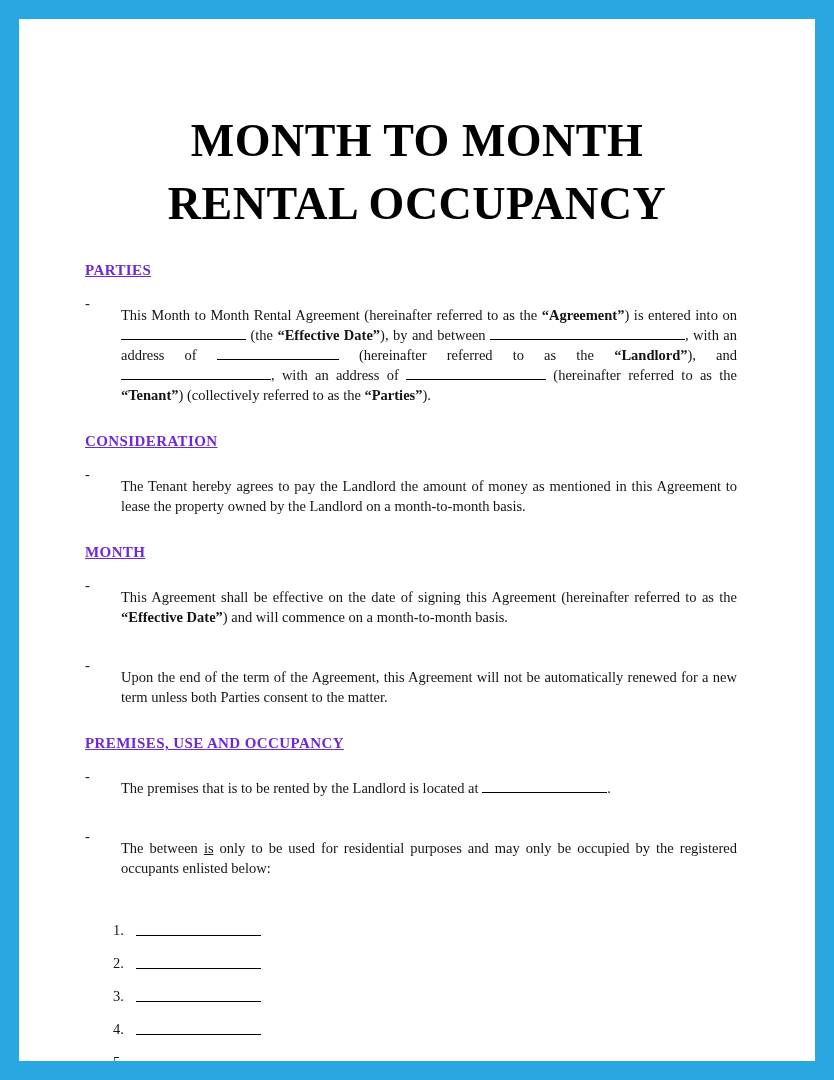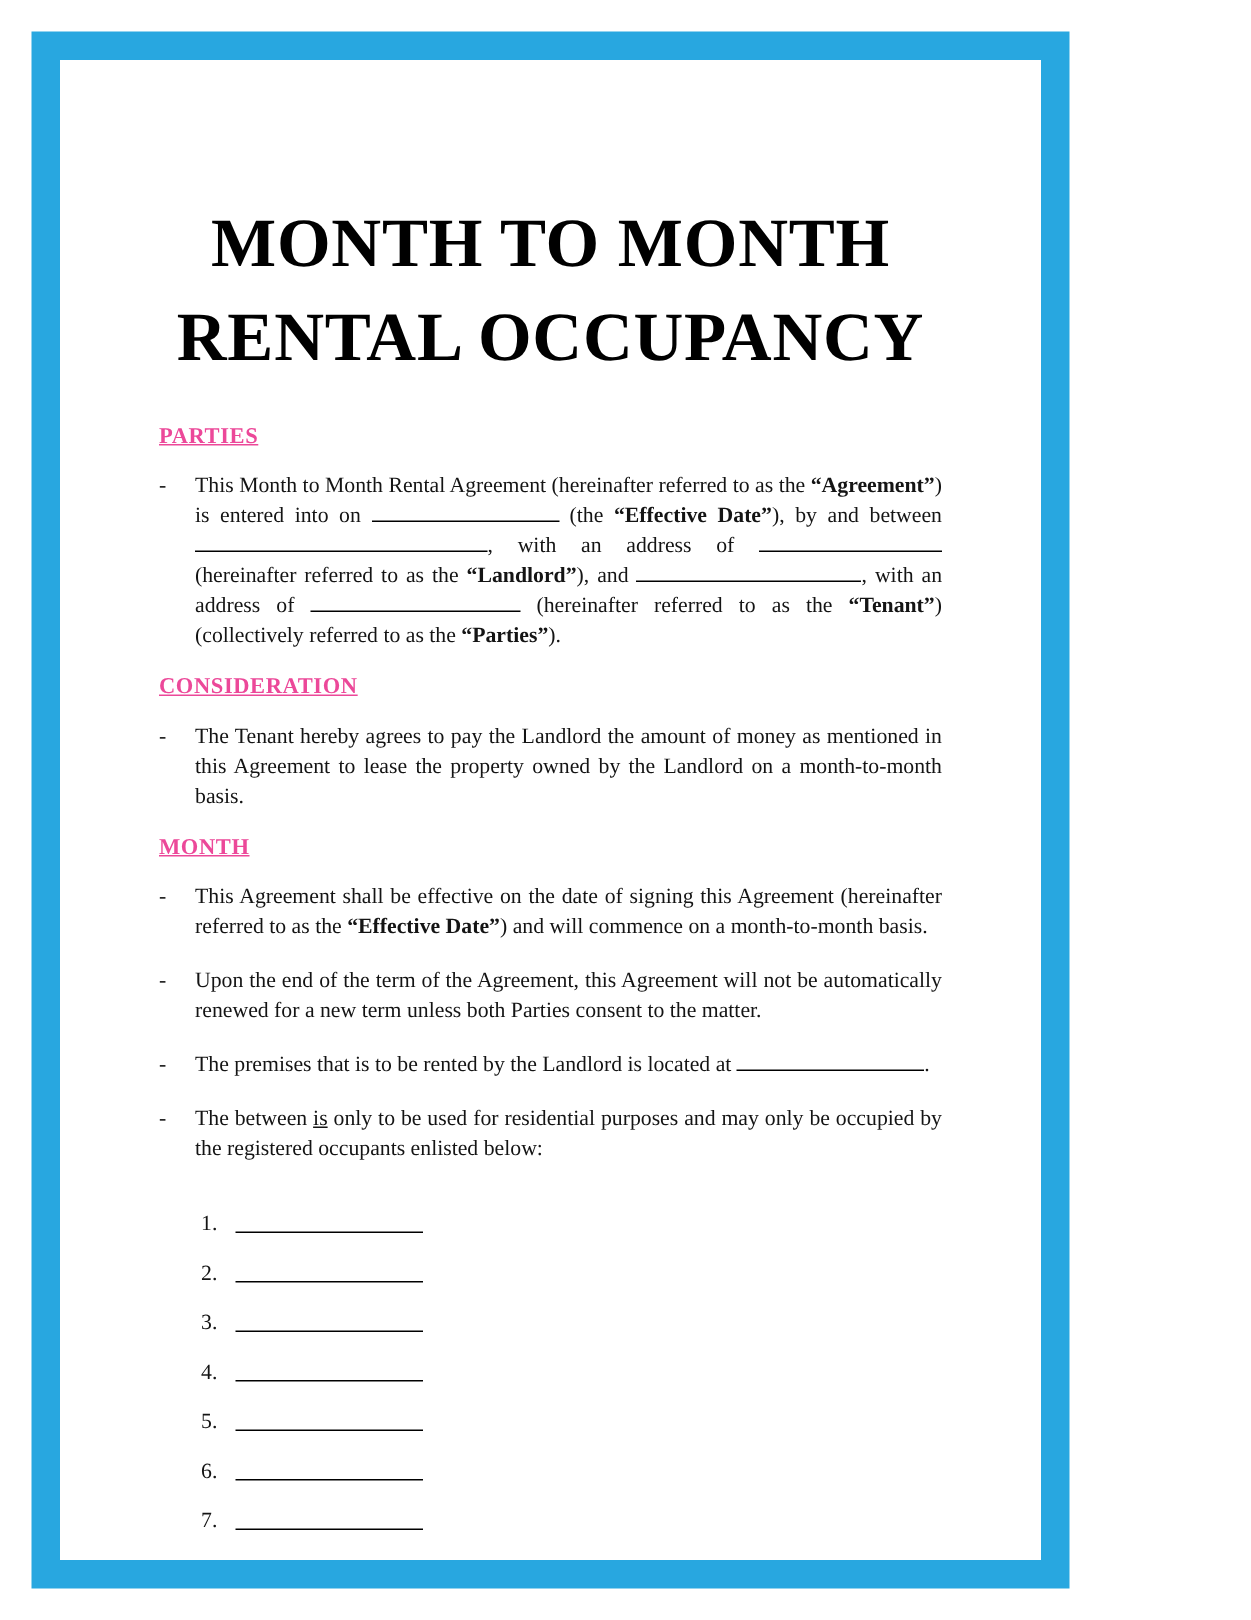--- a/index.html
+++ b/index.html
@@ -1,20 +1,19 @@
 <!DOCTYPE html>
 <html style="--accent: #28a7e0; --ink: #141414;"><head>
 <meta charset="utf-8">
 <style>
   :root { --accent:#28a7e0; --ink:#141414; }
   * { box-sizing: border-box; }
   html,body { margin:0; padding:0; background:#ffffff; }
   .canvas {
-    width:734px; height:1080px; background:#ffffff; position:relative;
-    padding:21px;
+    width:834px; height:1080px; background:#ffffff; position:relative;
   }
   .frame {
     width:100%; height:100%;
     border:19px solid var(--accent);
     background:#ffffff;
     padding:50px 66px 40px 66px;
     overflow:hidden;
   }
   .doc { font-family:"Liberation Serif", serif; color:var(--ink); }
   h1.title {
@@ -25,26 +24,26 @@
     font-weight:700;
     letter-spacing:0.5px;
     color:#000;
   }
   h2.sec {
     margin:8px 0 10px 0;
     font-size:15px;
     font-weight:700;
     text-decoration:underline;
     letter-spacing:0.4px;
-    color:#ec4899;
+    color:#6d28d9;
   }
   .item { display:flex; gap:12px; margin:14px 0 16px 0; }
   .dash { flex:0 0 12px; font-size:14.5px; line-height:1.38; }
   p.rich {
-    margin:0; flex:1;
+    margin:12px; flex:1;
     font-size:14.5px; line-height:1.38;
     text-align:justify;
     font-family:Liberation Serif, serif;
   }
   .b { font-weight:700; }
   .u { text-decoration:underline; }
   .blank {
     display:inline-block;
     width:125px; height:0.95em;
     border-bottom:1px solid #000;
@@ -89,20 +88,21 @@
           <span class="dash">-</span>
           <p class="rich"><span>This Agreement shall be effective on the date of signing this Agreement (hereinafter referred to as the </span><span class="b">“Effective Date”</span><span>) and will commence on a month-to-month basis.</span></p>
         </div>
         <div class="item">
           <span class="dash">-</span>
           <p class="rich"><span>Upon the end of the term of the Agreement, this Agreement will not be automatically renewed for a new term unless both Parties consent to the matter.</span></p>
         </div>
       </section>
 
       <section>
+        <h2 class="sec">PREMISES, USE AND OCCUPANCY</h2>
         <div class="item">
           <span class="dash">-</span>
           <p class="rich"><span>The premises that is to be rented by the Landlord is located at </span><span class="blank" style="width: 125px;"></span><span>.</span></p>
         </div>
         <div class="item">
           <span class="dash">-</span>
           <p class="rich"><span>The between </span><span class="u">is</span><span> only to be used for residential purposes and may only be occupied by the registered occupants enlisted below:</span></p>
         </div>
 
         <div class="occupants">

